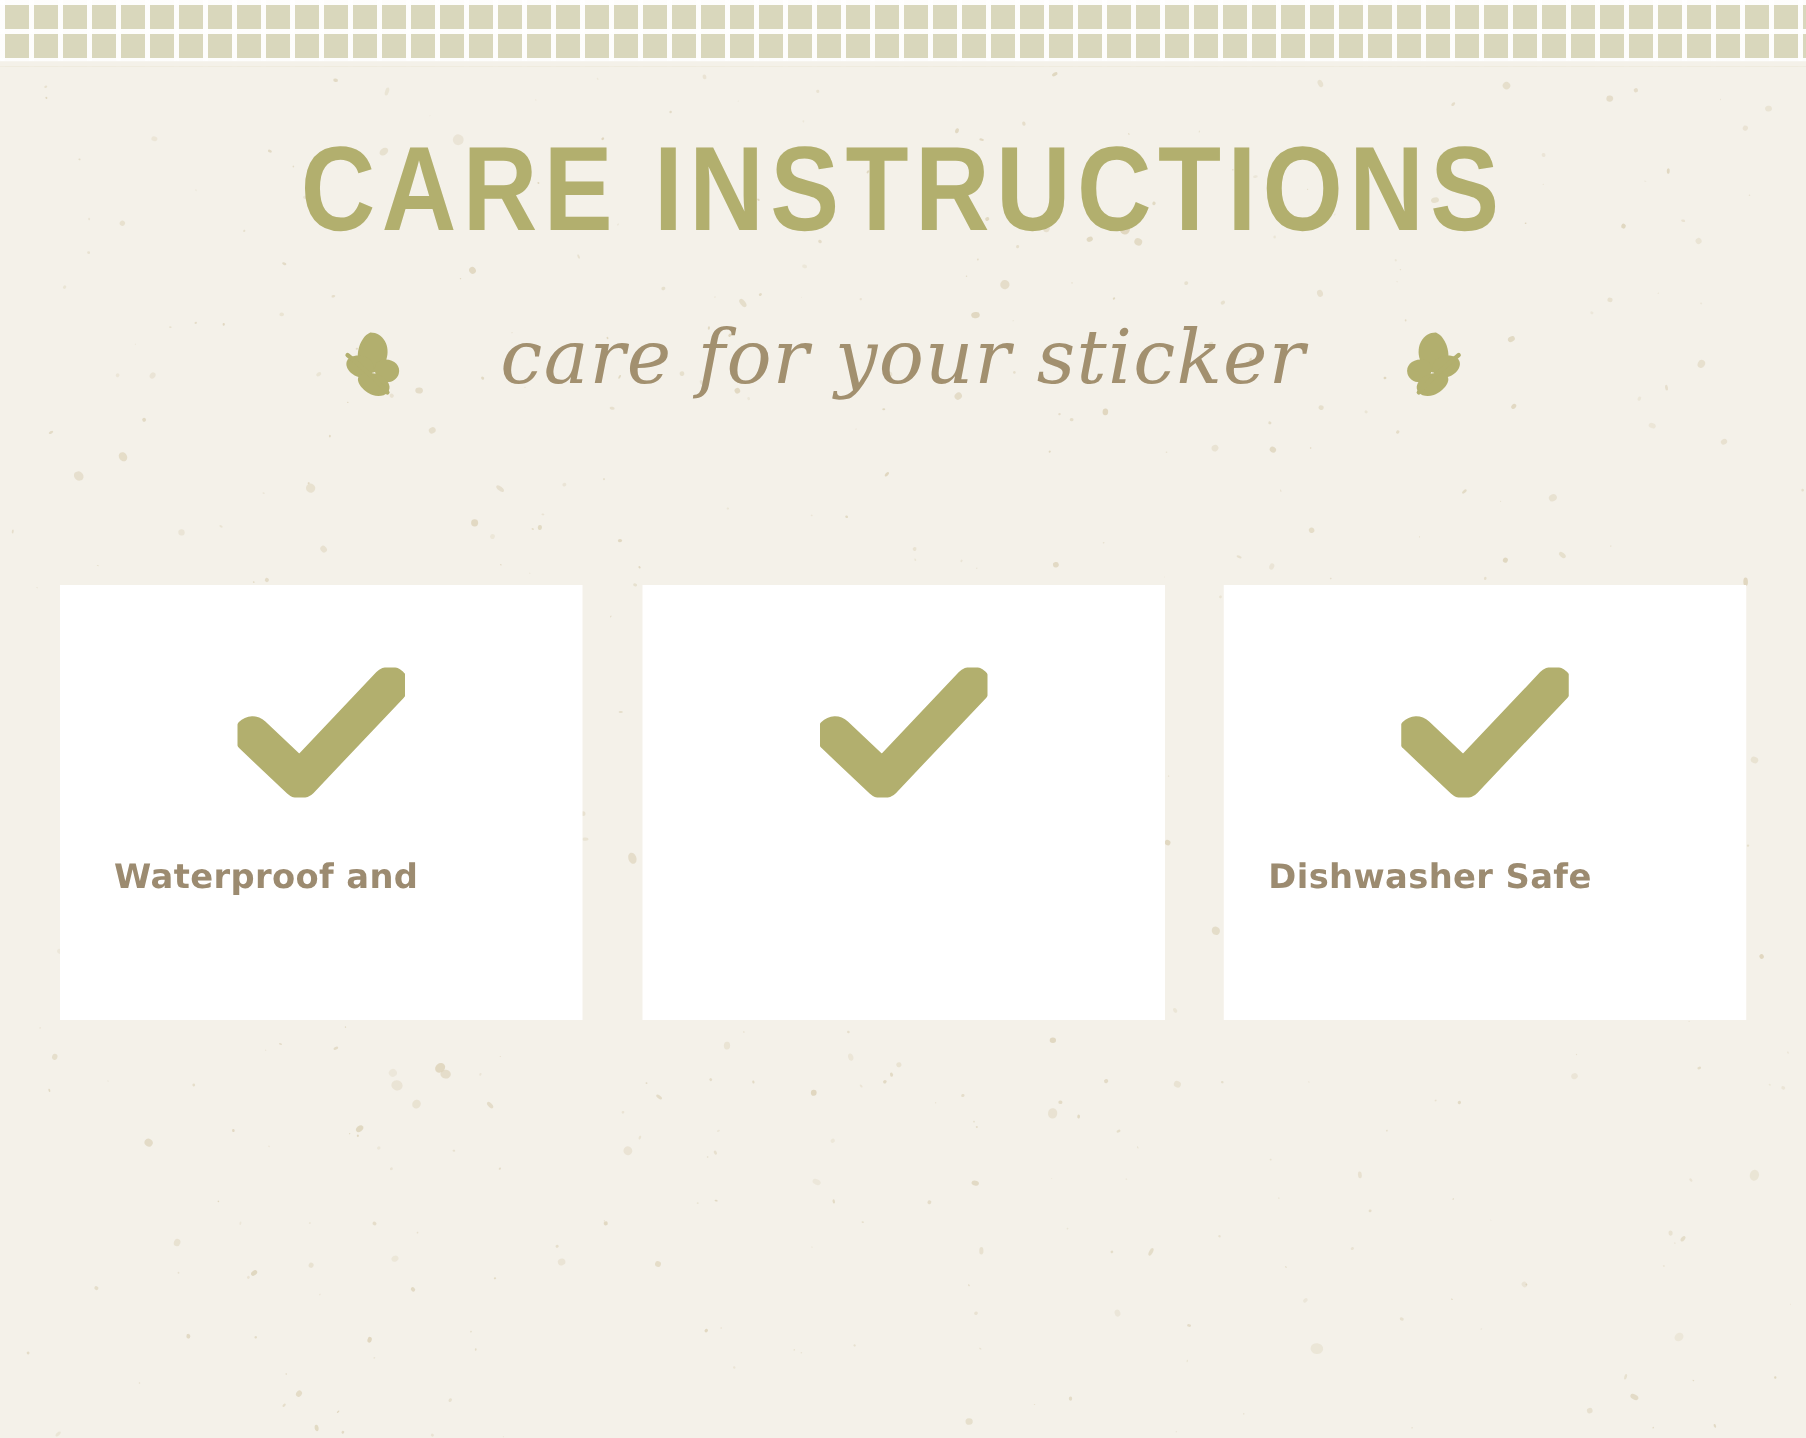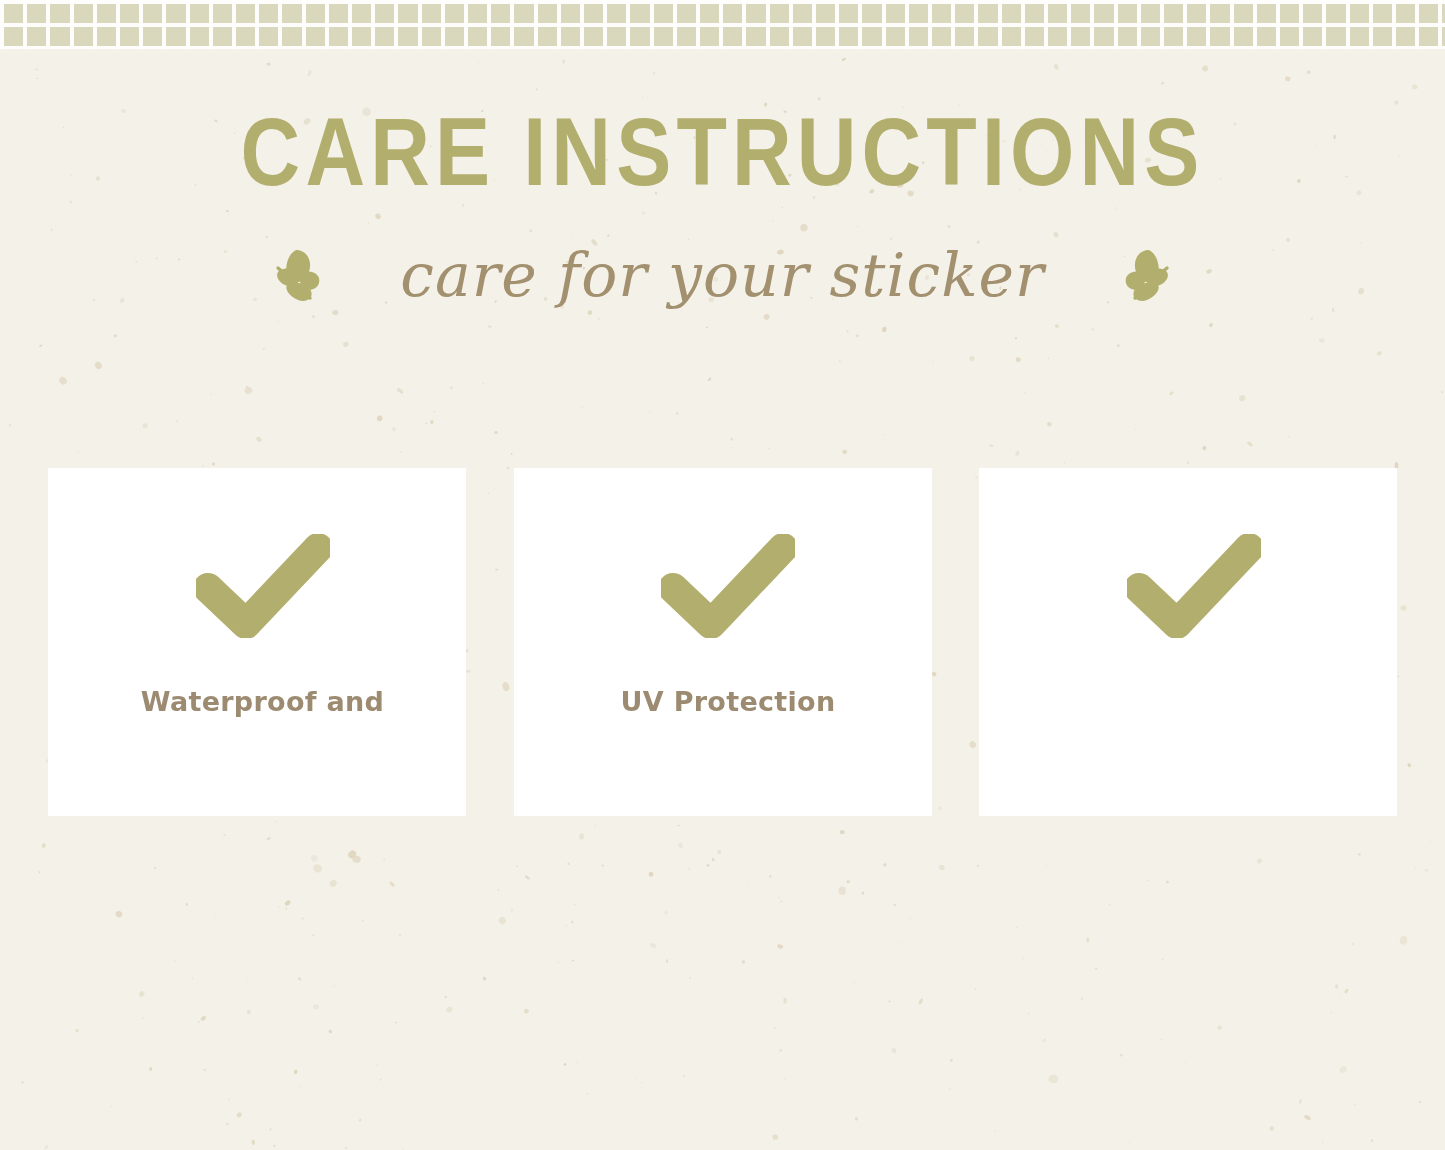--- a/index.html
+++ b/index.html
@@ -82,21 +82,21 @@
     transform-origin:center top;
     white-space:nowrap;
   }
 
   .subtitle-row {
     position:absolute;
     top:228px; left:0;
     width:1445px;
     height:94px;
     display:flex;
-    align-items:center;
+    align-items:flex-end;
     justify-content:center;
     gap:74px;
   }
 
   .page-subtitle {
     color:#A2906F;
     font-family:"DejaVu Serif", serif;
     font-style:italic;
     font-weight:400;
     font-size:60px;
@@ -118,22 +118,20 @@
     justify-content:space-between;
     z-index:4;
   }
 
   .card {
     width:418px;
     height:348px;
     background:#FFFFFF;
     display:flex;
     flex-direction:column;
-    align-items:center;
-    padding-left:11px;
   }
 
   .check-wrap {
     margin-top:62px;
     height:112px;
     display:flex;
     align-items:center;
     justify-content:center;
   }
 
@@ -608,26 +606,26 @@
       <div>Waterproof and</div>
     </div>
   </div>
 
   <div class="card">
     <div class="check-wrap">
       <svg width="134" height="104" viewBox="0 0 134 104" aria-hidden="true">
         <path d="M12 54 L50 90 L122 14" fill="none" stroke="#B2AF6E" stroke-width="30" stroke-linecap="round" stroke-linejoin="round"></path>
       </svg>
     </div>
-    <div class="card-label">
-      <div>UV Protection</div>
-    </div>
   </div>
 
   <div class="card">
     <div class="check-wrap">
       <svg width="134" height="104" viewBox="0 0 134 104" aria-hidden="true">
         <path d="M12 54 L50 90 L122 14" fill="none" stroke="#B2AF6E" stroke-width="30" stroke-linecap="round" stroke-linejoin="round"></path>
       </svg>
     </div>
+    <div class="card-label">
+      <div>Dishwasher Safe</div>
+    </div>
   </div>
 
 </div>
 
 </body></html>

